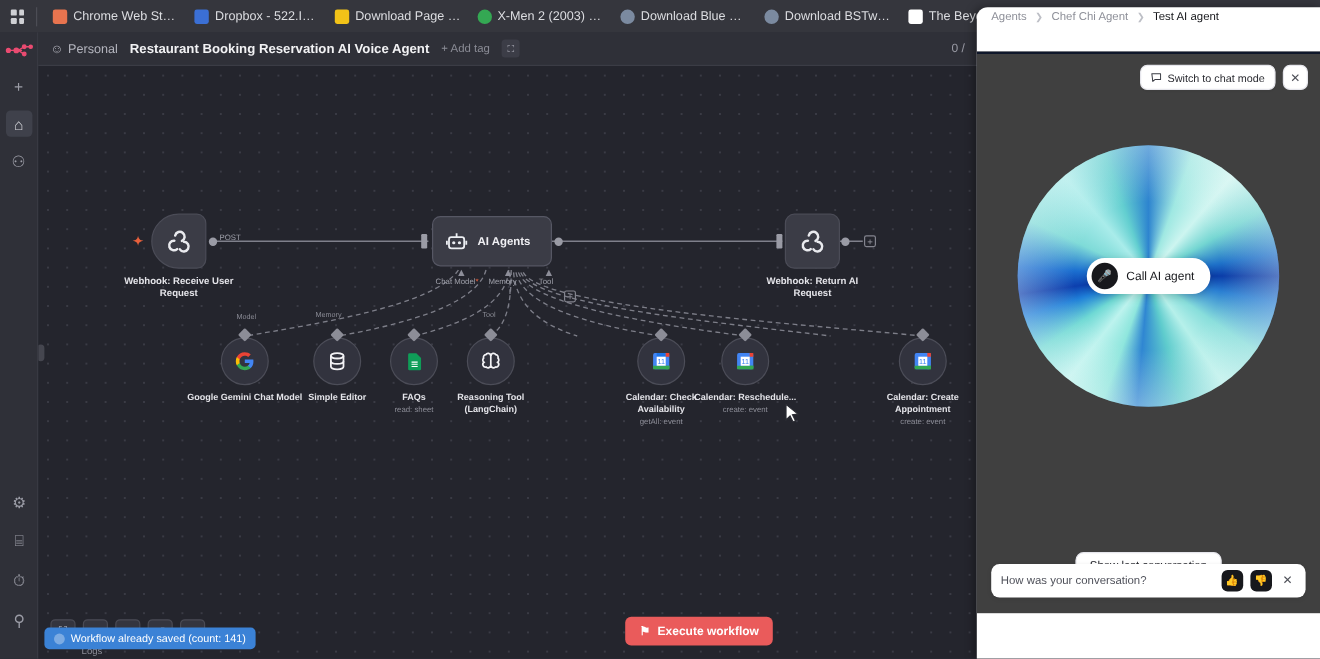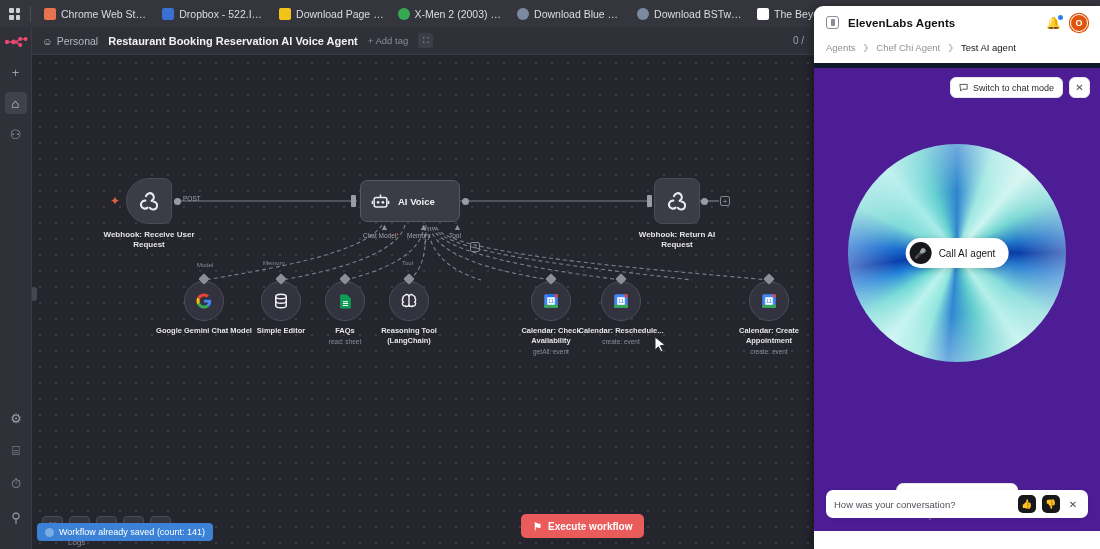--- a/index.html
+++ b/index.html
@@ -153,22 +153,22 @@
   .bell .badge { position: absolute; right: -2px; top: -1px; width: 5px; height: 5px;
     border-radius: 50%; background: #2f7df6; }
   .avatar { width: 18px; height: 18px; border-radius: 50%; background: #e0540d;
     color: #fff; font-size: 9px; font-weight: bold;
     display: flex; align-items: center; justify-content: center;
     border: 1.5px solid #fff; box-shadow: 0 0 0 1.2px #e0540d; }
   .crumbs { display: flex; align-items: center; gap: 7px; padding: 3px 12px 10px;
     font-size: 9.5px; color: #8e9099; }
   .crumbs .cur { color: #15161a; }
   .crumbs .sep { color: #bdbfc6; font-size: 8px; }
-  .panel-body { position: relative; height: 468px; background: #4c1d95;
-    border-top: 5px solid #0f172a; }
+  .panel-body { position: relative; height: 468px; background: #404040;
+    border-top: 2px solid #0f172a; margin-top: 13px; }
   .chatmode-row { position: absolute; right: 10px; top: 9px; display: flex; gap: 6px; }
   .chip { background: #ffffff; border: 1px solid #e6e6ec; border-radius: 6px;
     height: 21px; display: flex; align-items: center; gap: 5px; padding: 0 8px;
     font-size: 9px; color: #2a2b31; box-shadow: 0 1px 1px rgba(0,0,0,.03); }
   .chip-x { background: #ffffff; border: 1px solid #e6e6ec; border-radius: 6px;
     width: 21px; height: 21px; display: flex; align-items: center; justify-content: center;
     font-size: 10px; color: #4c4e56; }
   .orb-wrap { position: absolute; left: 50%; top: 185px; transform: translate(-50%,-50%); }
   .orb { width: 218px; height: 218px; border-radius: 50%; position: relative;
     background:
@@ -350,21 +350,21 @@
     <div class="node" style="left:328px;top:125px">
       <div class="agent-box">
         <svg width="19" height="19" viewBox="0 0 24 24">
           <g fill="none" stroke="#eceef2" stroke-width="1.9" stroke-linejoin="round">
             <rect x="4" y="7" width="16" height="12" rx="2.5"></rect>
             <path d="M12 3v4M1.8 11v4M22.2 11v4"></path>
           </g>
           <circle cx="9" cy="13" r="1.7" fill="#eceef2"></circle>
           <circle cx="15" cy="13" r="1.7" fill="#eceef2"></circle>
         </svg>
-        <span class="agent-name">AI Voice</span>
+        <span class="agent-name">AI Agents</span>
       </div>
       <div style="position:absolute;left:-9px;top:15px;width:5px;height:12px;background:#9a9ba5;border-radius:1px"></div>
       <div class="port" style="position:absolute;left:102px;top:18px"></div>
       <div style="position:absolute;left:20px;top:42px;color:#8d8e99;font-size:9px">▲</div>
       <div style="position:absolute;left:59px;top:42px;color:#8d8e99;font-size:9px">▲</div>
       <div style="position:absolute;left:93px;top:42px;color:#8d8e99;font-size:9px">▲</div>
       <div class="edge-label" style="left:3px;top:52px"><span>Chat Model</span><span style="color:#e8603c">*</span></div>
       <div class="edge-label" style="left:47px;top:52px">Memory</div>
       <div class="edge-label" style="left:89px;top:52px">Tool</div>
       <div class="port-sq" style="position:absolute;left:110px;top:62px">+</div>
@@ -512,30 +512,20 @@
       </div>
       <div class="logs-label">Logs</div>
       <div class="toast">
         <span class="dot"></span>
         <span>Workflow already saved (count: 141)</span>
       </div>
     </div>
   </div>
 
   <div class="panel">
-    <div class="panel-head">
-      <div class="panel-sqicon">
-          <i></i>
-        </div>
-      <div class="panel-title">ElevenLabs Agents</div>
-      <div class="panel-head-right">
-        <div class="bell">🔔<span class="badge"></span></div>
-        <div class="avatar">O</div>
-      </div>
-    </div>
     <div class="crumbs">
       <span>Agents</span>
       <span class="sep">❯</span>
       <span>Chef Chi Agent</span>
       <span class="sep">❯</span>
       <span class="cur">Test AI agent</span>
     </div>
 
     <div class="panel-body">
       <div class="chatmode-row">

